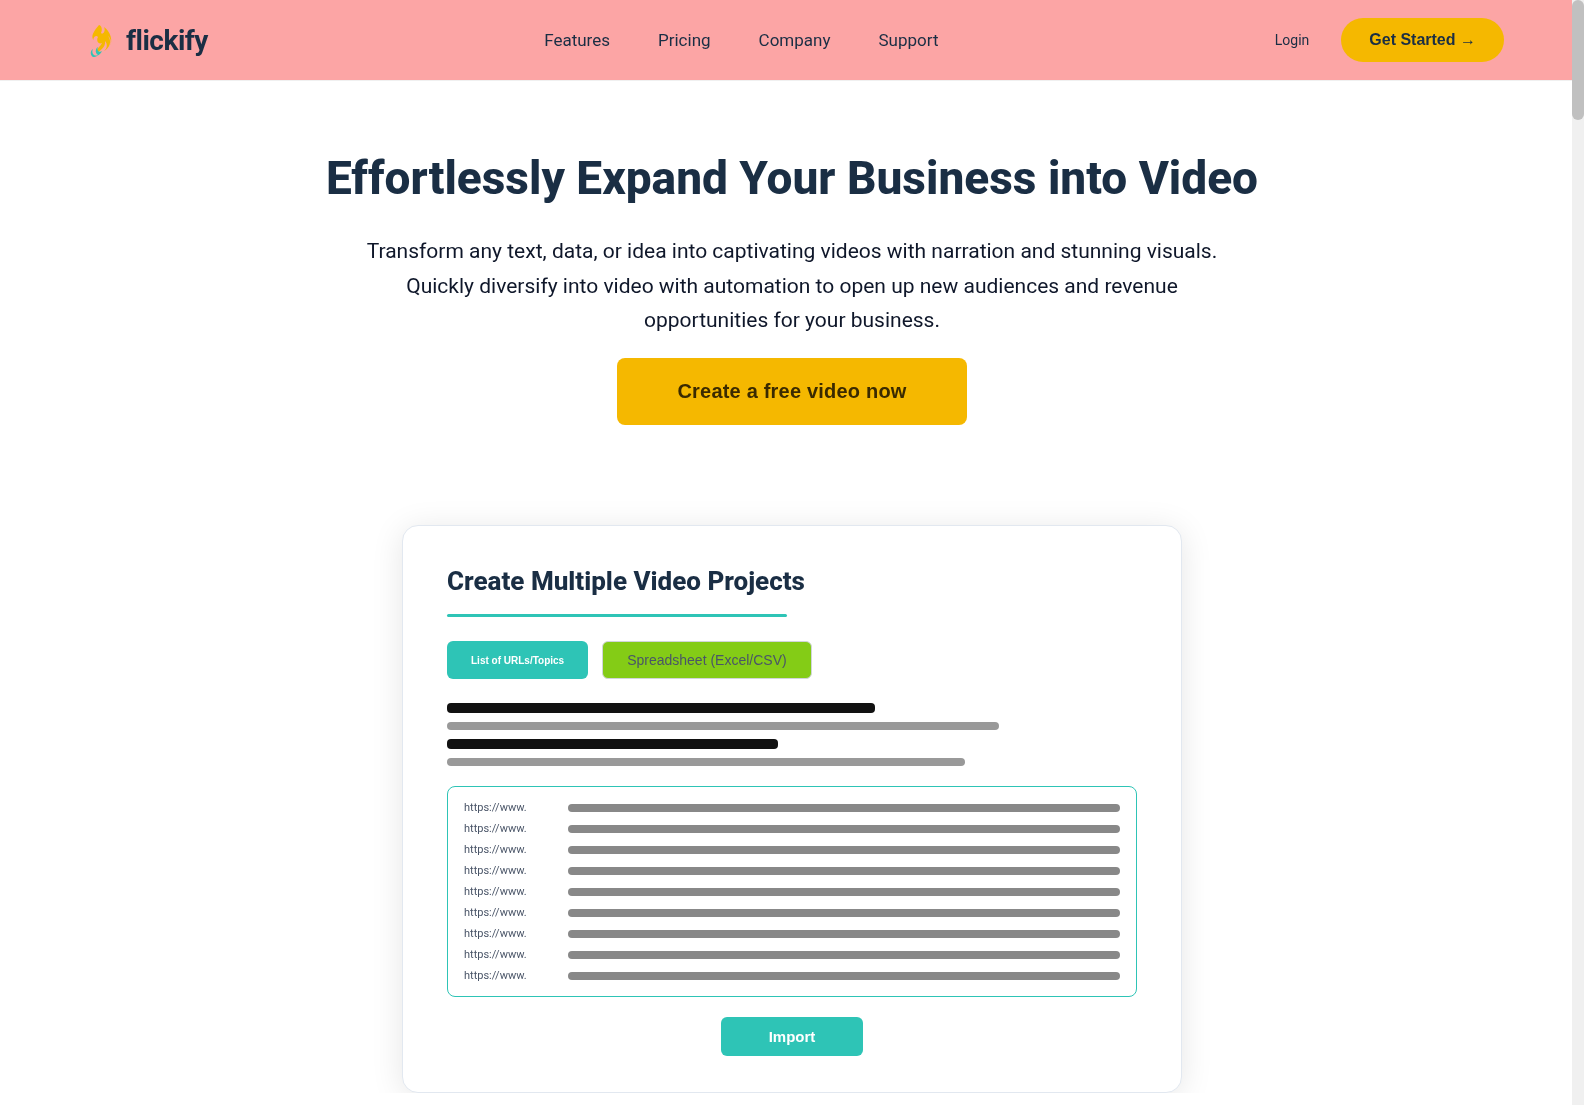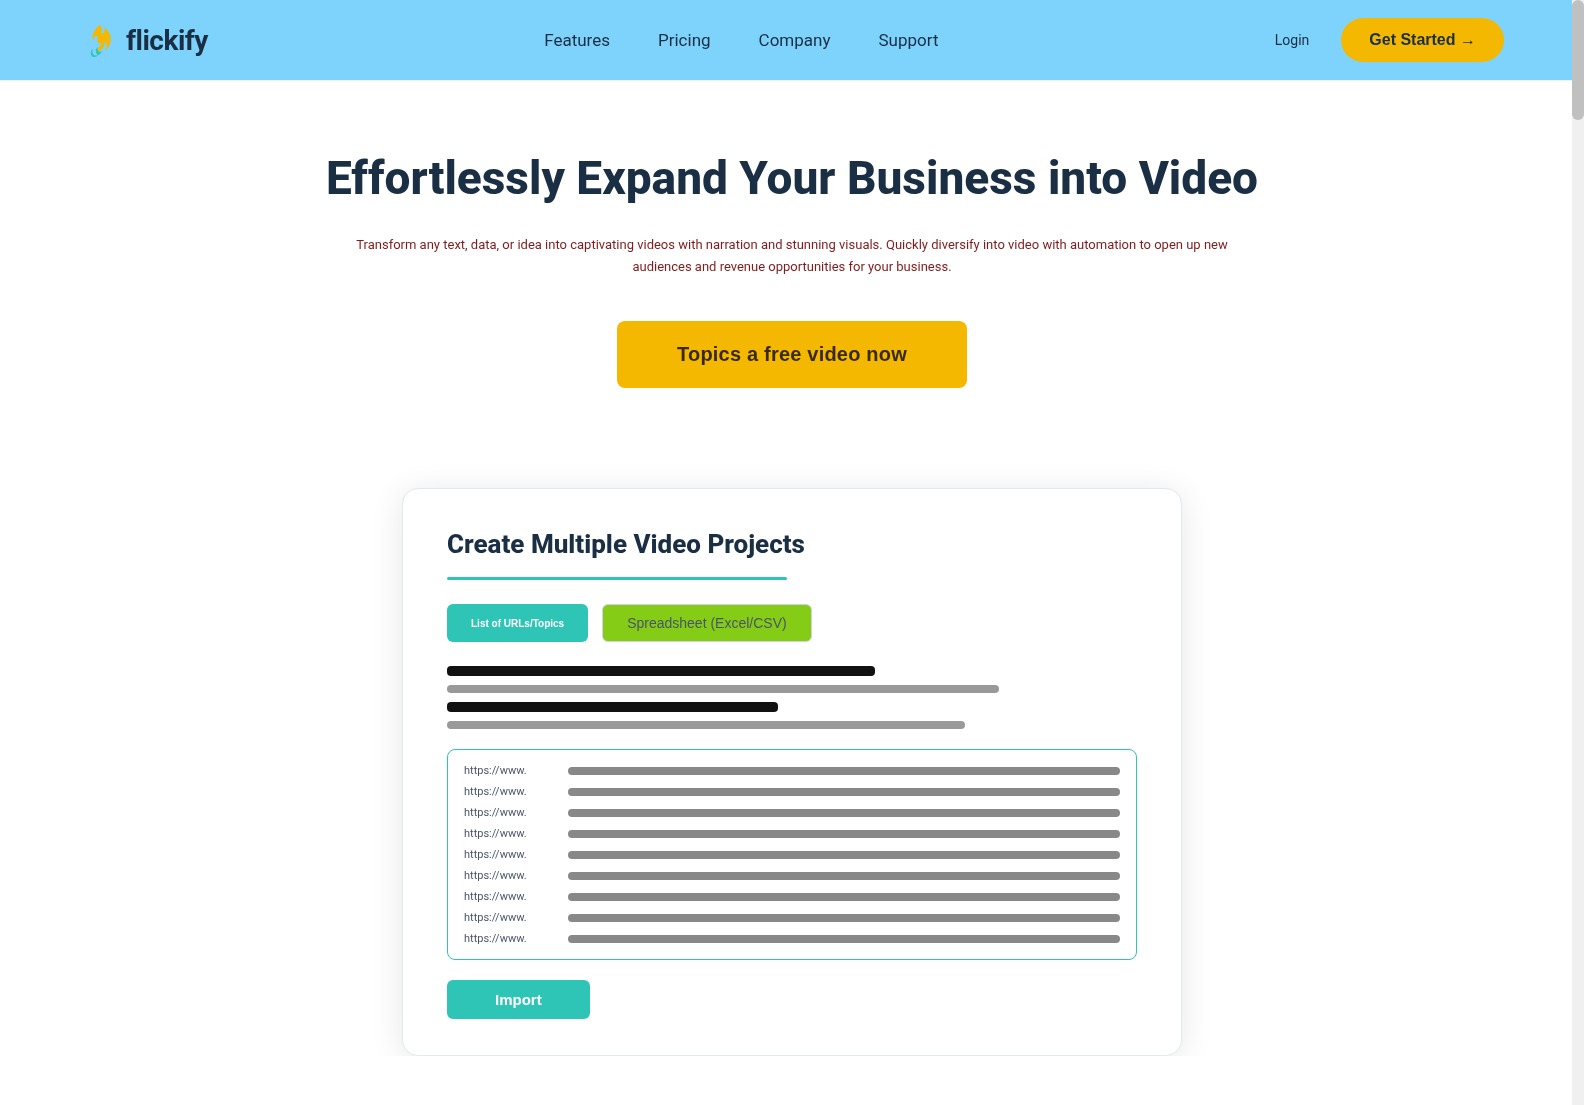--- a/index.html
+++ b/index.html
@@ -4,21 +4,21 @@
   <style>
     * { margin: 0; padding: 0; box-sizing: border-box; }
     body { font-family: -apple-system, BlinkMacSystemFont, 'Segoe UI', Roboto, sans-serif; background: #fff; color: #1a2e44; width: 1584px; }
 
     
     .header {
       display: flex;
       align-items: center;
       justify-content: space-between;
       padding: 18px 80px;
-      background: #7dd3fc;
+      background: #fca5a5;
       border-bottom: 1px solid #f0f0f0;
     }
     .logo-area {
       display: flex;
       align-items: center;
       gap: 8px;
     }
     .logo-icon {
       width: 38px;
       height: 38px;
@@ -71,25 +71,25 @@
       background: #fff;
     }
     .hero-title {
       font-size: 46px;
       font-weight: 800;
       color: #1a2e44;
       margin-bottom: 28px;
       line-height: 1.2;
     }
     .hero-subtitle {
-      font-size: 13px;
-      color: #7f1d1d;
+      font-size: 21px;
+      color: #0f172a;
       line-height: 1.65;
       max-width: 900px;
-      margin: 0 auto 44px;
+      margin: 0 auto 20px;
     }
     .cta-btn {
       background: #f5b800;
       color: #3a2a00;
       border: none;
       border-radius: 8px;
       padding: 22px 60px;
       font-size: 20px;
       font-weight: 700;
       cursor: pointer;
@@ -187,20 +187,21 @@
     .url-bar {
       height: 8px;
       background: #888;
       border-radius: 4px;
       flex: 1;
     }
 
     
     .import-row {
       display: flex;
+      justify-content: center;
     }
     .import-btn {
       background: #2ec4b6;
       color: #fff;
       border: none;
       border-radius: 6px;
       padding: 11px 48px;
       font-size: 15px;
       font-weight: 600;
       cursor: pointer;
@@ -250,21 +251,21 @@
 
   <div class="nav-right">
     <span class="login-link">Login</span>
     <button class="get-started-btn">Get Started →</button>
   </div>
 </header>
 
 <section class="hero">
   <h1 class="hero-title">Effortlessly Expand Your Business into Video</h1>
   <p class="hero-subtitle">Transform any text, data, or idea into captivating videos with narration and stunning visuals.  Quickly diversify into video with automation to open up new audiences and revenue opportunities for your business.</p>
-  <button class="cta-btn">Topics a free video now</button>
+  <button class="cta-btn">Create a free video now</button>
 </section>
 
 <div class="demo-wrapper">
   <div class="demo-card">
     <div class="demo-card-title">Create Multiple Video Projects</div>
     <div class="demo-divider"></div>
 
     <div class="tab-row">
       <button class="tab-active">List of URLs/Topics</button>
       <button class="tab-inactive">Spreadsheet (Excel/CSV)</button>

